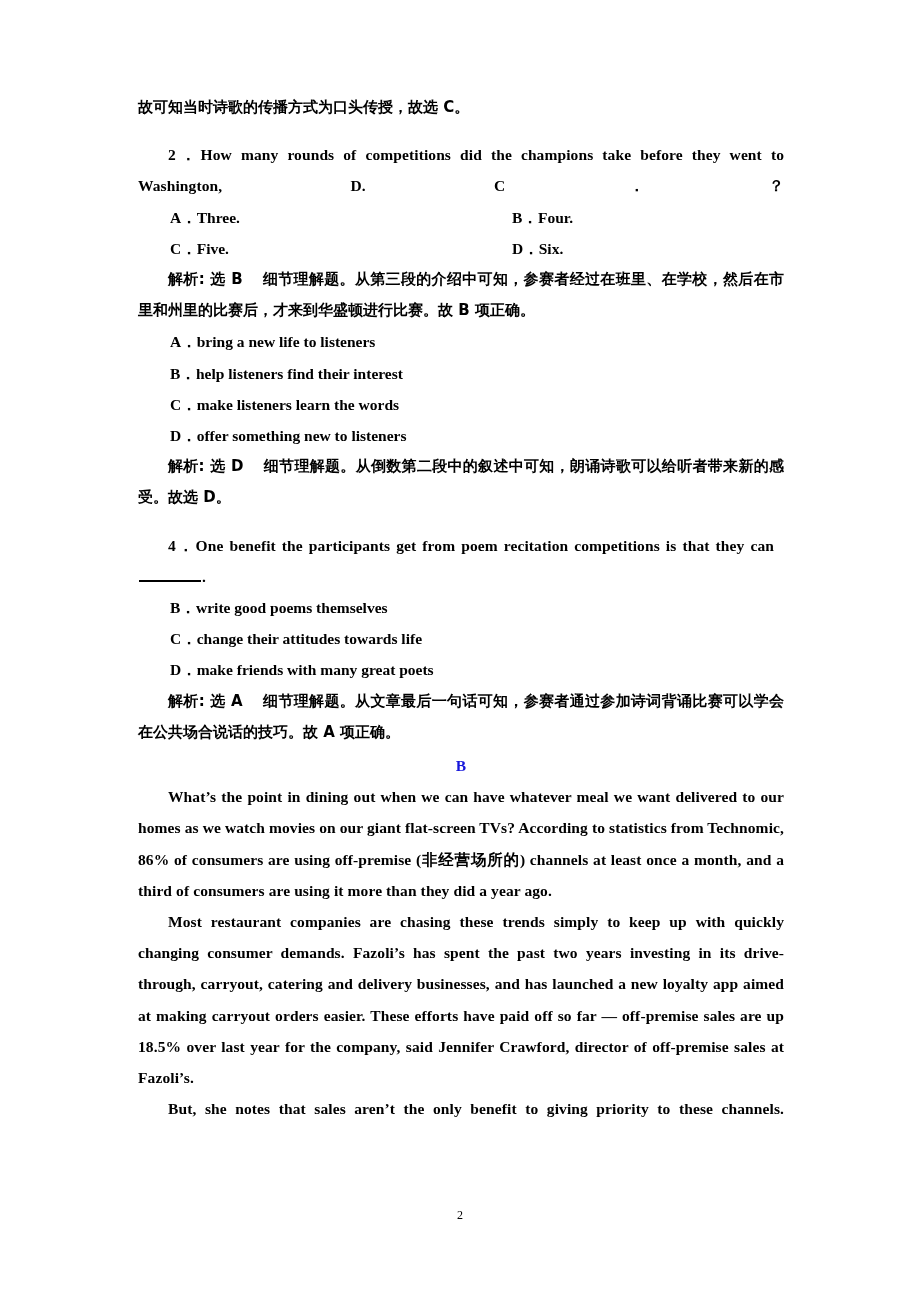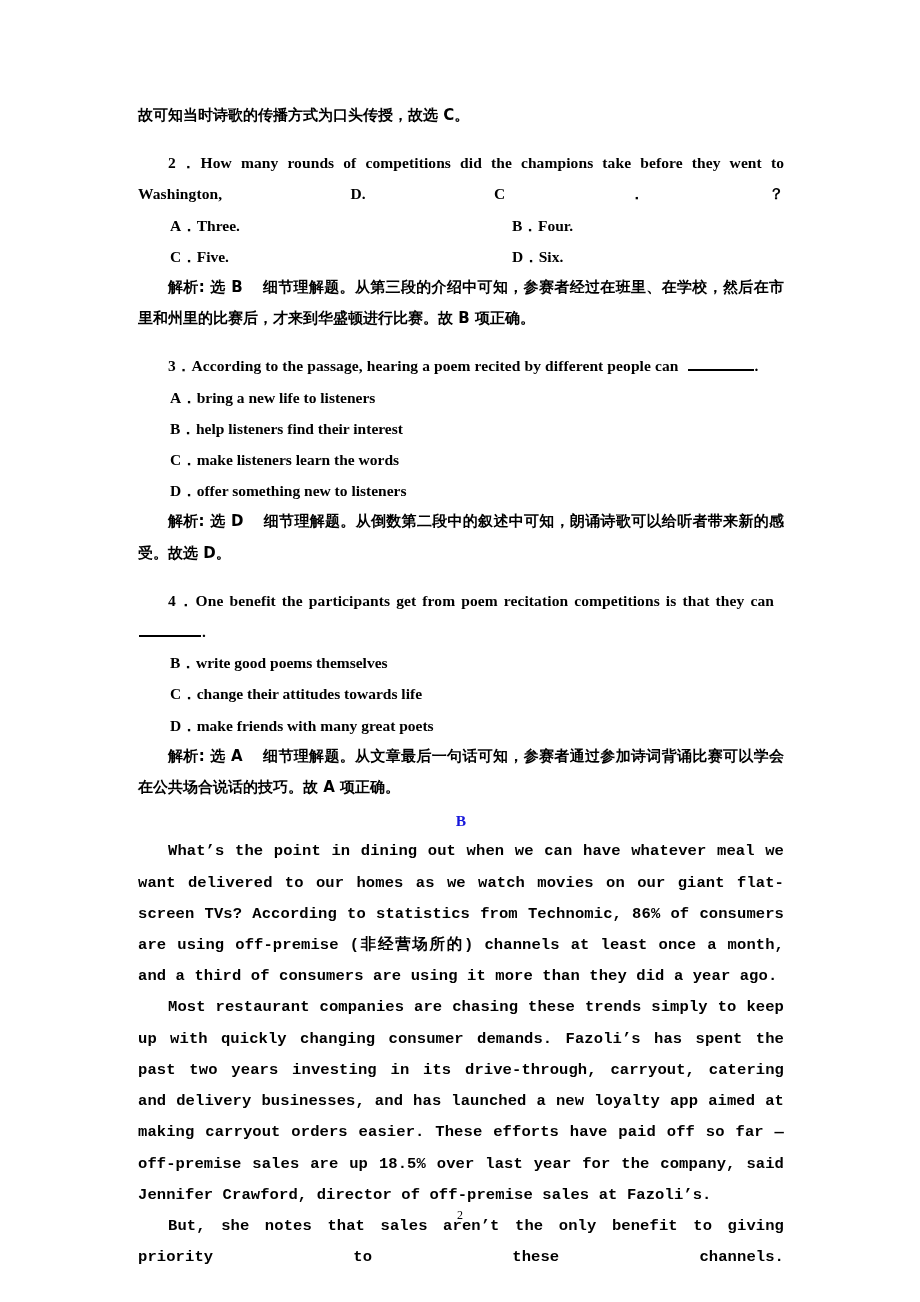--- a/index.html
+++ b/index.html
@@ -12,21 +12,21 @@
     width: 920px;
     height: 1302px;
     background: #ffffff;
     overflow: hidden;
     font-family: "Liberation Serif", "DejaVu Serif", serif;
     color: #000000;
   }
   .content {
     position: absolute;
     left: 138px;
-    top: 100px;
+    top: 92px;
     width: 646px;
   }
   
   .line {
     font-size: 15.5px;
     font-weight: bold;
     line-height: 31.2px;
     letter-spacing: 0.1px;
     white-space: normal;
     margin-top: 16px;
@@ -48,21 +48,20 @@
   }
   .cn-last {
     text-align: justify;
     text-align-last: left;
   }
   .indent2 {
     text-indent: 30px;
   }
   .para {
     margin: 0;
-    font-family: Liberation Mono, monospace;
   }
   
   .opt-row {
     display: flex;
     font-size: 15.5px;
     font-weight: bold;
     line-height: 31.2px;
     padding-left: 32px;
     align-items: center;
   }
@@ -132,21 +131,20 @@
       <div class="opt-col"><span class="opt-letter">A．</span><span>Three.</span></div>
       <div class="opt-col"><span class="opt-letter">B．</span><span>Four.</span></div>
     </div>
     <div class="opt-row">
       <div class="opt-col"><span class="opt-letter">C．</span><span>Five.</span></div>
       <div class="opt-col"><span class="opt-letter">D．</span><span>Six.</span></div>
     </div>
 
     <div class="cn cn-last indent2"><span>解析:</span>&nbsp;<span>选 B</span><span class="sep"></span><span>细节理解题。</span><span>从第三段的介绍中可知，参赛者经过在班里、在学校，然后在市里和州里的比赛后，才来到华盛顿进行比赛。故 B 项正确。</span></div>
 
-    <div class="line just-end indent2"><span>3．</span><span>According to the passage, hearing a poem recited by different people can</span>&nbsp;&nbsp;<span class="blank"></span><span>.</span></div>
 
     <div class="opt-single"><span class="opt-letter">A．</span><span>bring a new life to listeners</span></div>
     <div class="opt-single"><span class="opt-letter">B．</span><span>help listeners find their interest</span></div>
     <div class="opt-single"><span class="opt-letter">C．</span><span>make listeners learn the words</span></div>
     <div class="opt-single"><span class="opt-letter">D．</span><span>offer something new to listeners</span></div>
 
     <div class="cn cn-last indent2"><span>解析:</span>&nbsp;<span>选 D</span><span class="sep"></span><span>细节理解题。</span><span>从倒数第二段中的叙述中可知，朗诵诗歌可以给听者带来新的感受。故选 D。</span></div>
 
     <div class="line just-end indent2"><span>4．</span><span>One benefit the participants get from poem recitation competitions is that they can</span>&nbsp;&nbsp;<span class="blank blank-sm"></span><span>.</span></div>
 

